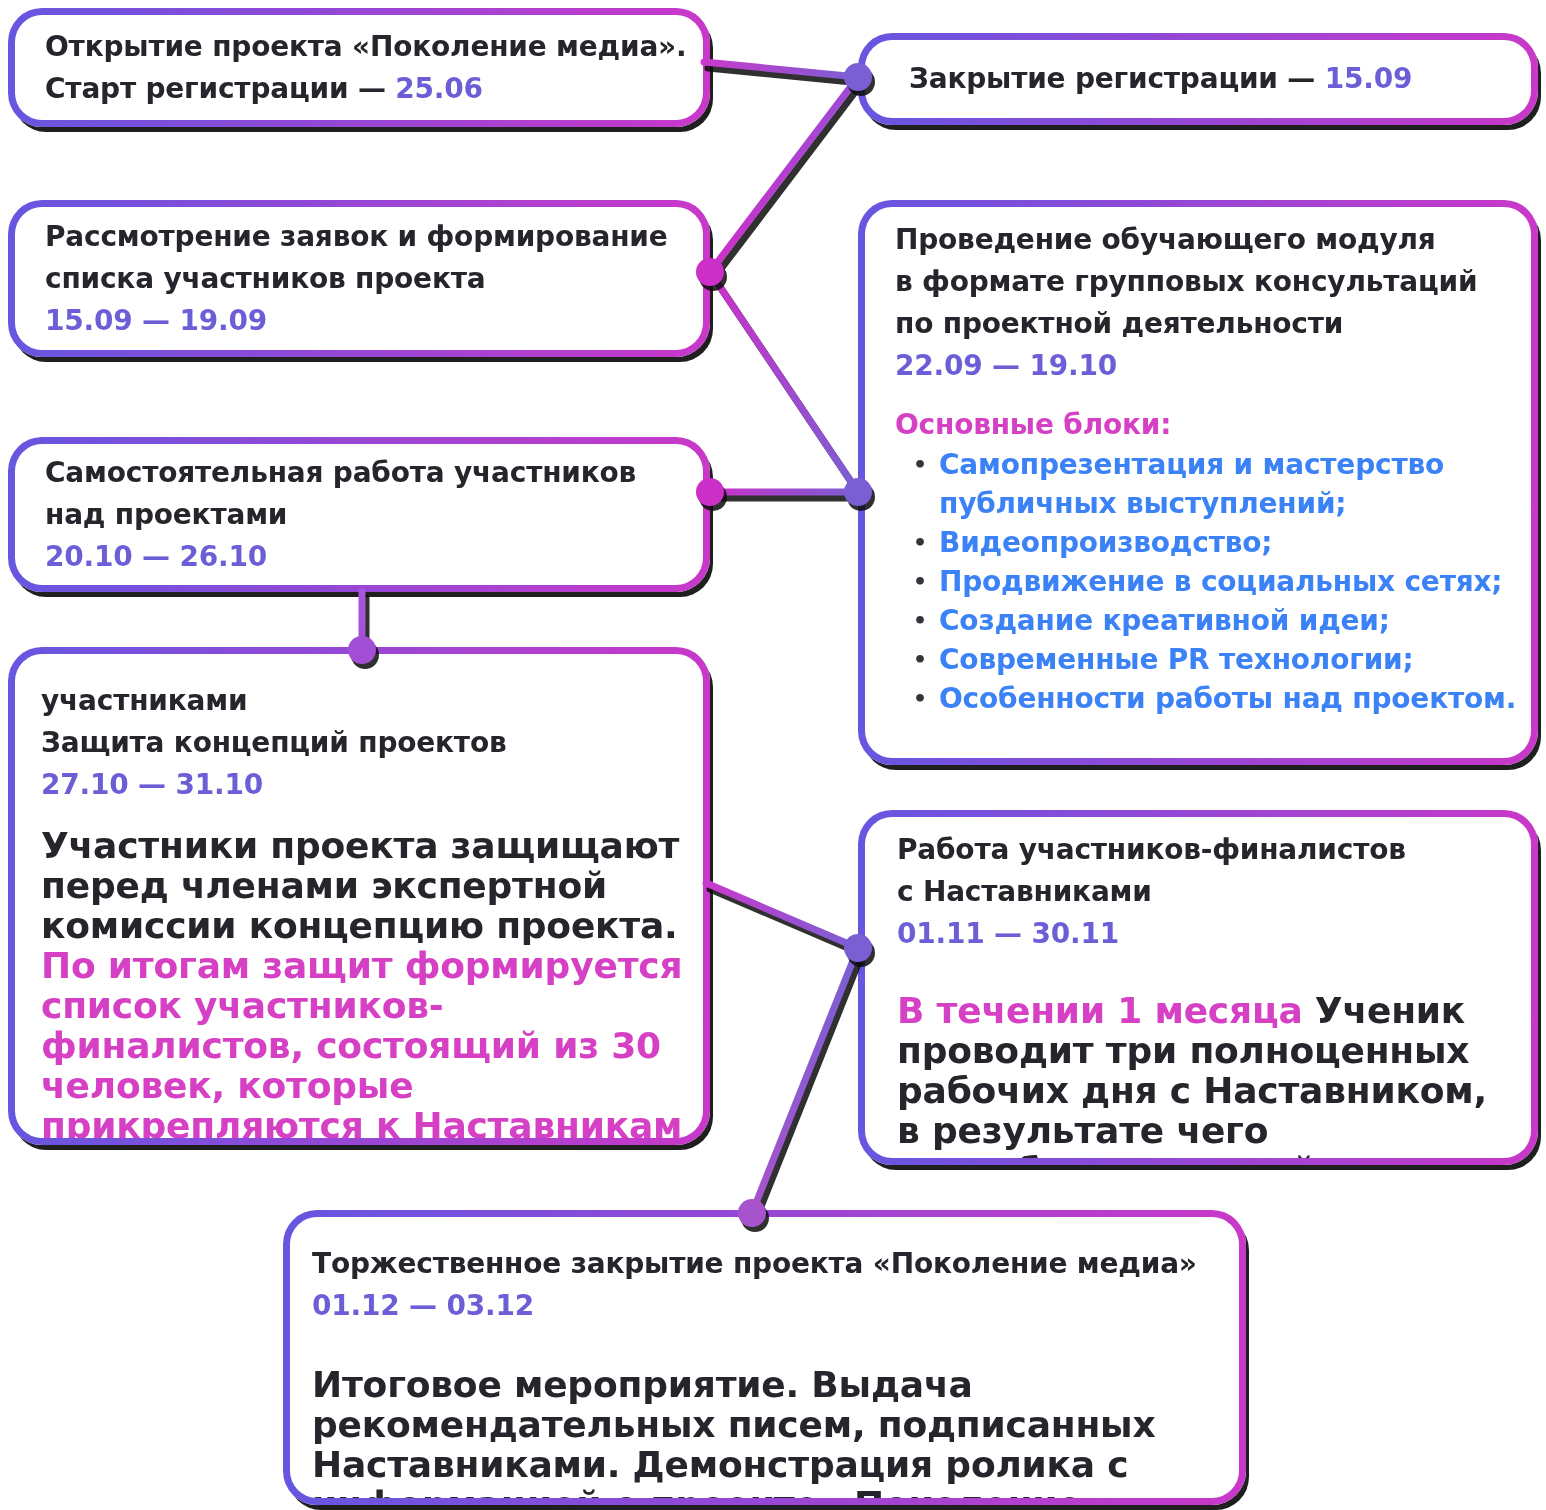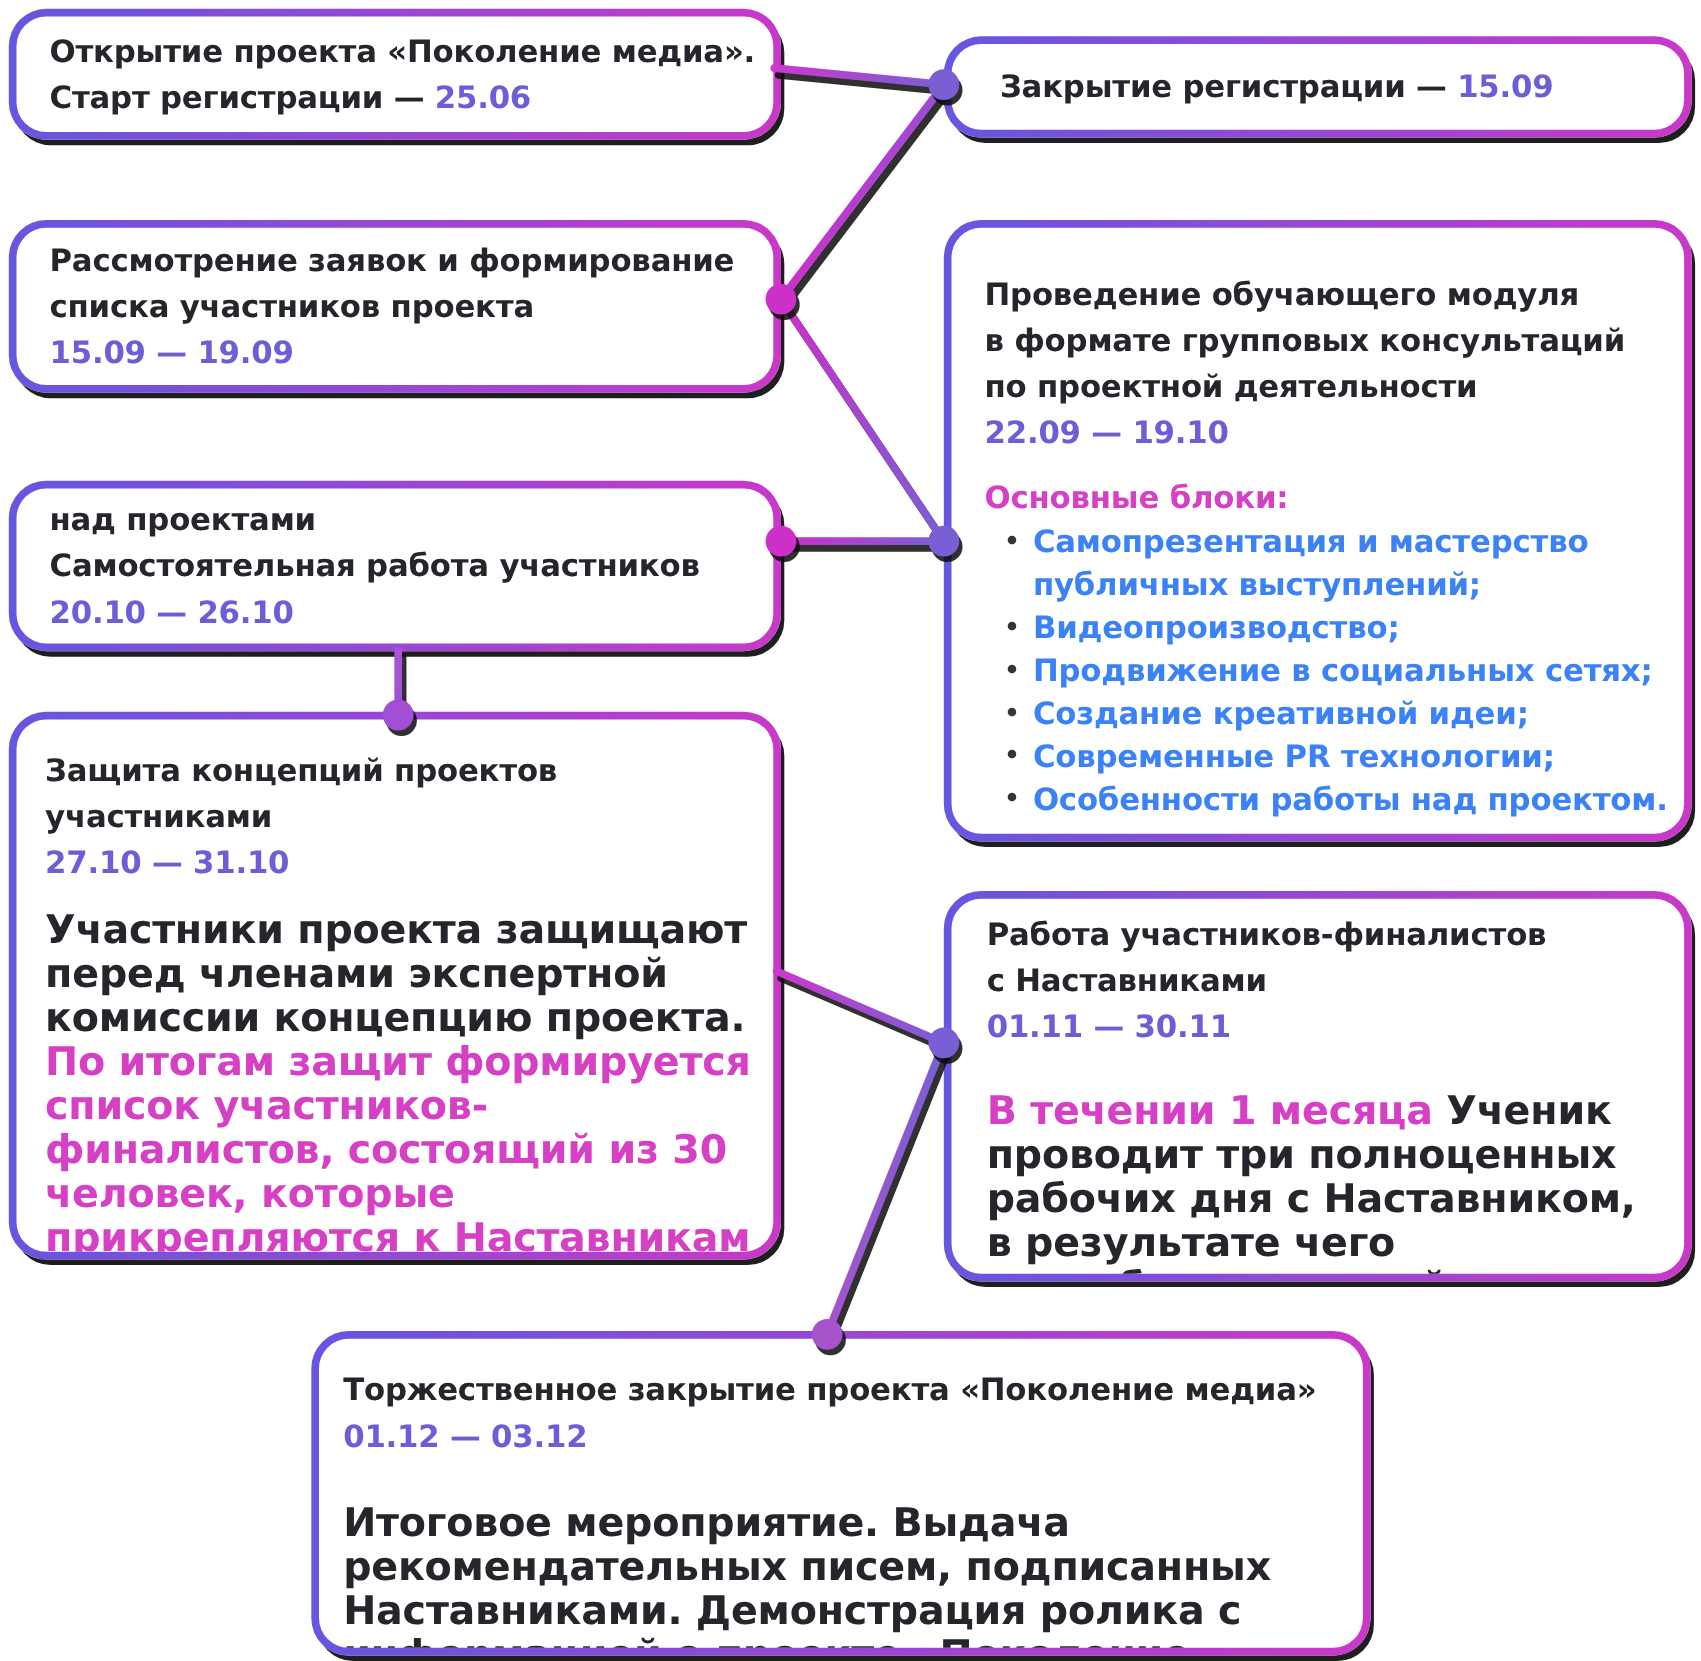--- a/index.html
+++ b/index.html
@@ -19,21 +19,21 @@
   }
   .vcenter{justify-content:center;}
   .t{font-weight:700;font-size:28px;line-height:42px;color:#24262B;letter-spacing:-0.2px;}
   .ln{white-space:nowrap;}
   .date{color:#6C5ED6;}
   .pinktxt{color:#D640C4;}
   .para{font-weight:700;font-size:36px;line-height:40px;color:#24262B;letter-spacing:-0.2px;}
   
   .pad-left-main{padding-left:30px;padding-right:16px;}
   .pad-r1{padding-left:44px;padding-right:16px;}
-  .pad-r2{padding:28px 12px 0 30px;justify-content:center;}
+  .pad-r2{padding:12px 12px 0 30px;justify-content:flex-start;}
   .pad-r3{padding:12px 12px 0 32px;justify-content:flex-start;}
   .pad-b4{padding:26px 20px 0 26px;justify-content:flex-start;}
   .pad-bot{padding:26px 20px 0 22px;justify-content:flex-start;}
   .blocks-title{margin-top:18px;line-height:40px;}
   .blist{margin:0;padding:0;list-style:none;}
   .blist li{
     position:relative;padding-left:44px;
     font-weight:700;font-size:28px;line-height:39px;color:#3b82f6;letter-spacing:-0.2px;
   }
   .blist li::before{
@@ -84,30 +84,30 @@
         <li>Продвижение в социальных сетях;</li>
         <li>Создание креативной идеи;</li>
         <li>Современные PR технологии;</li>
         <li>Особенности работы над проектом.</li>
       </ul>
     </div>
   </div>
 
   <div class="gbox" style="left:8px;top:437px;width:702px;height:155px;">
     <div class="inner vcenter pad-left-main">
+      <div class="t ln">Самостоятельная работа участников</div>
       <div class="t ln">над проектами</div>
-      <div class="t ln">Самостоятельная работа участников</div>
       <div class="t ln date">20.10 — 26.10</div>
     </div>
   </div>
 
   <div class="gbox" style="left:8px;top:647px;width:702px;height:498px;">
     <div class="inner pad-b4">
+      <div class="t ln">участниками</div>
       <div class="t ln">Защита концепций проектов</div>
-      <div class="t ln">участниками</div>
       <div class="t ln date">27.10 — 31.10</div>
       <div class="para mt-para"><span>Участники проекта защищают перед членами экспертной комиссии концепцию проекта. </span><span class="pinktxt">По итогам защит формируется список участников-финалистов, состоящий из 30 человек, которые прикрепляются к Наставникам для дальнейшего взаимодействия.</span></div>
     </div>
   </div>
 
   <div class="gbox" style="left:858px;top:810px;width:680px;height:355px;">
     <div class="inner pad-r3">
       <div class="t ln">Работа участников-финалистов</div>
       <div class="t ln">с Наставниками</div>
       <div class="t ln date">01.11 — 30.11</div>

